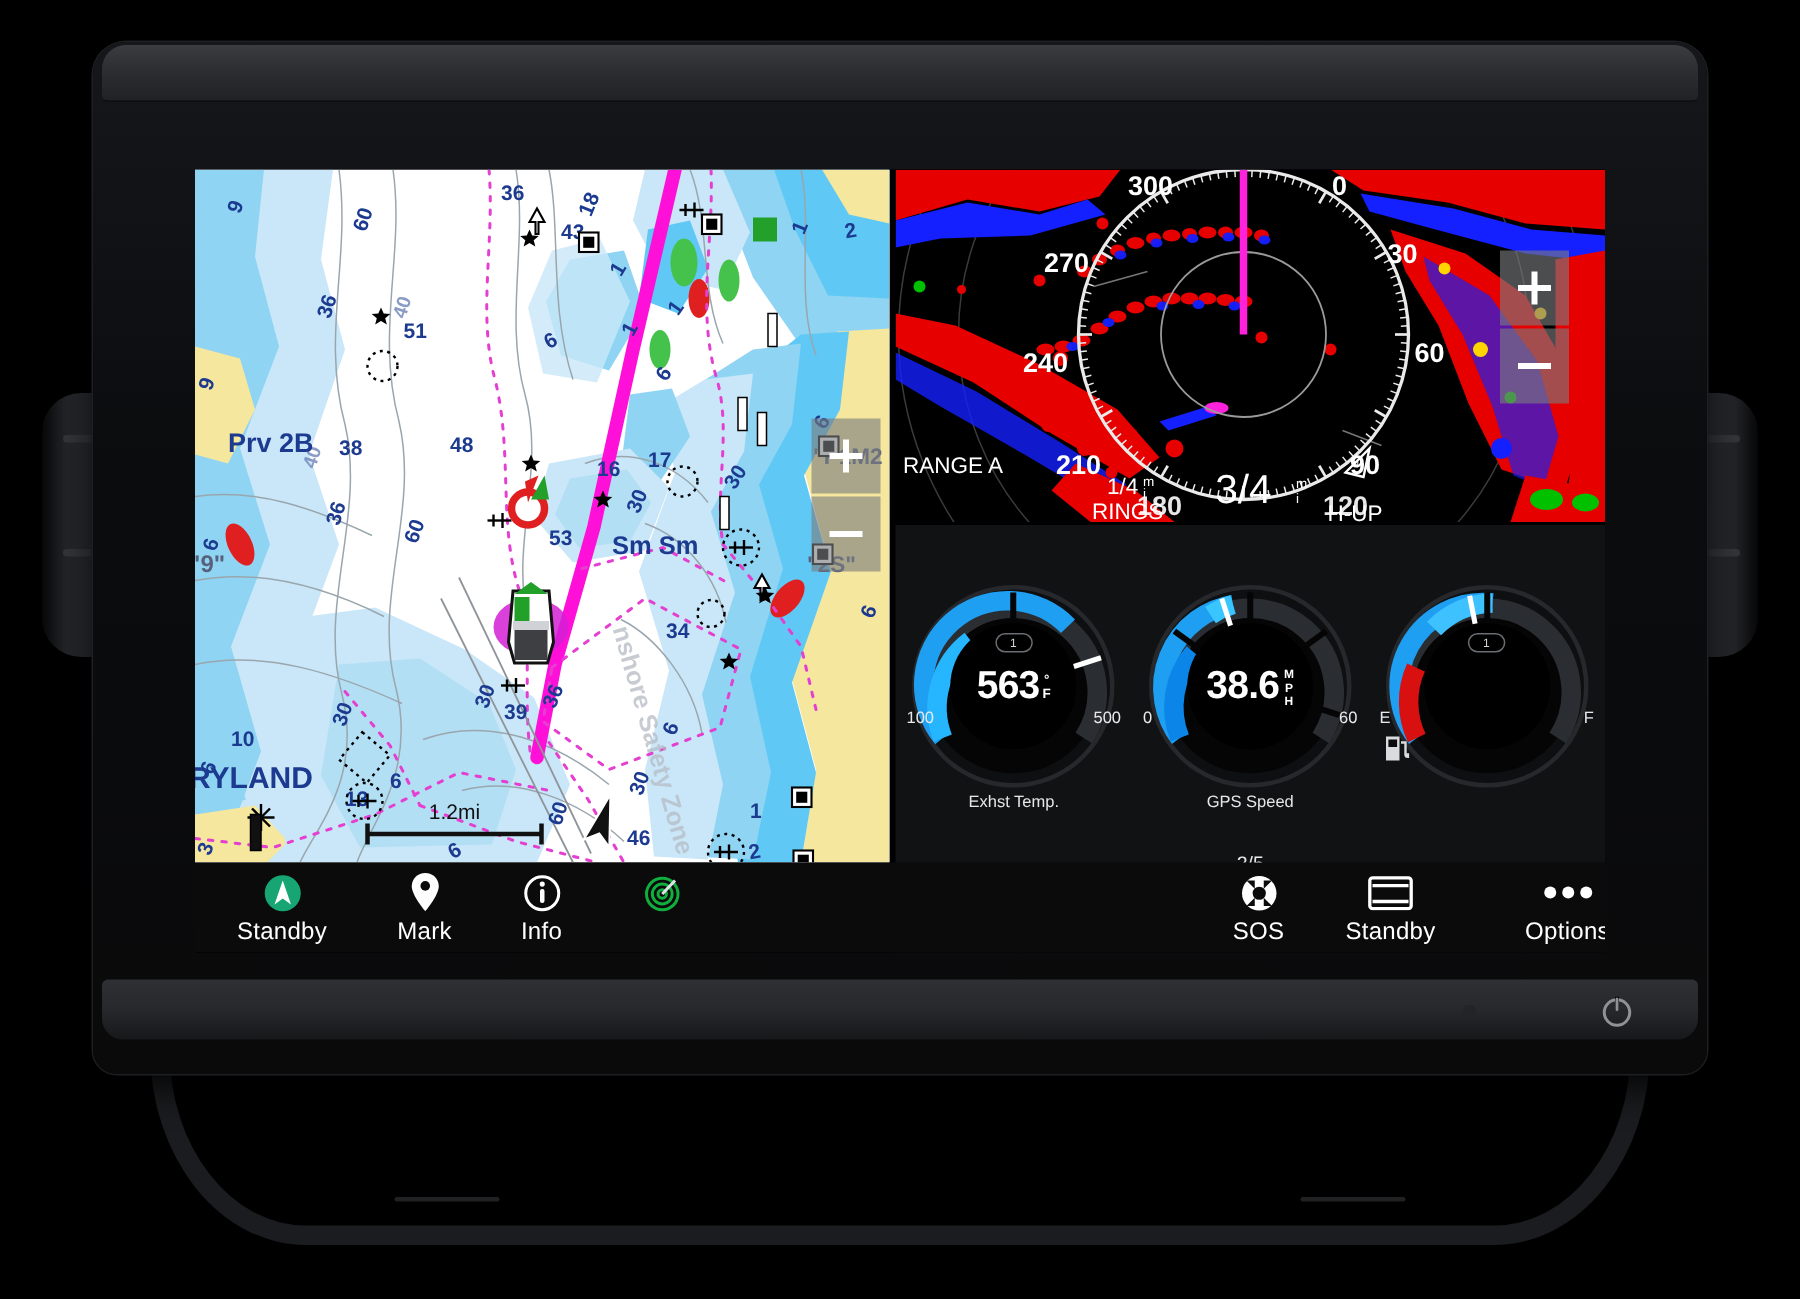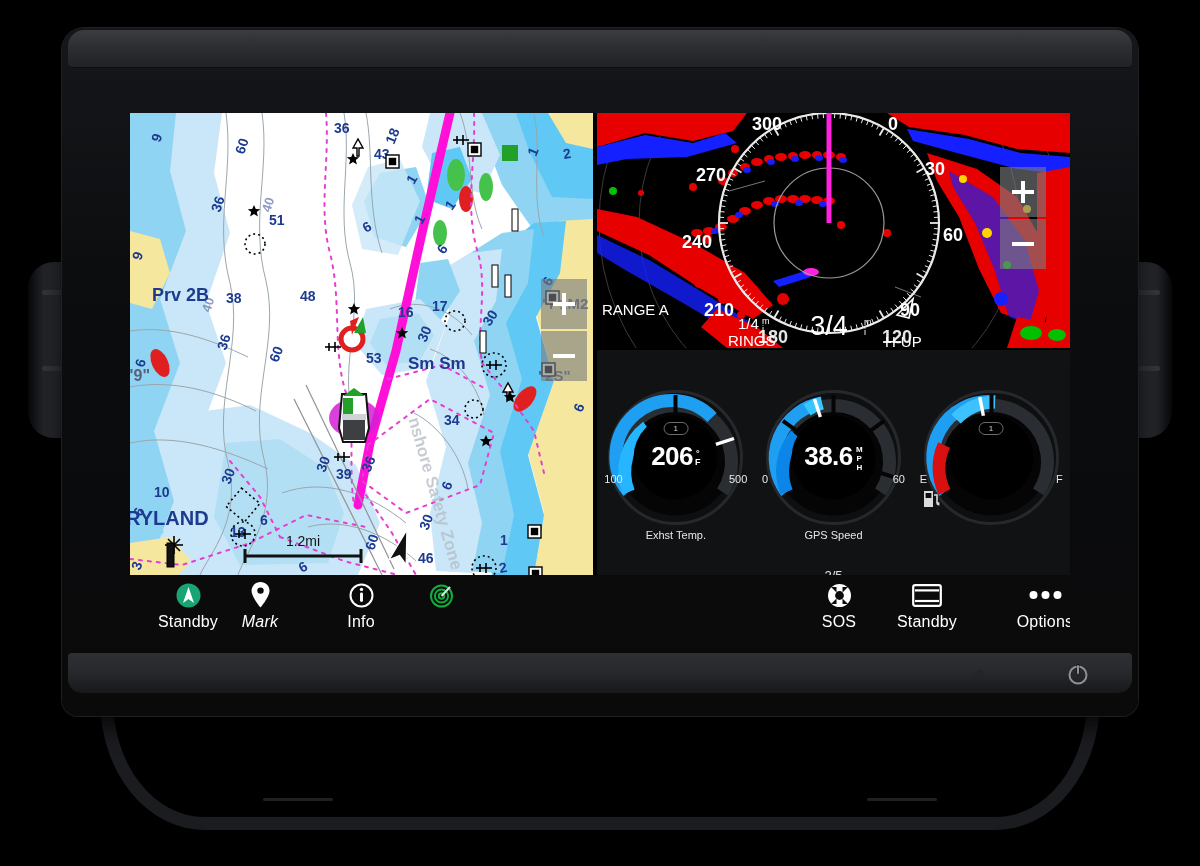--- a/index.html
+++ b/index.html
@@ -703,21 +703,21 @@
             <path d="M 21.5 103 A 56 56 0 0 1 105 28.5" fill="none" stroke="#1e9ff2" stroke-width="13"></path>
             <path d="M 21.5 103 A 56 56 0 0 1 40 38" fill="none" stroke="#25b6ff" stroke-width="13"></path>
             <line x1="68.5" y1="68.5" x2="68.5" y2="6" stroke="#050506" stroke-width="4"></line>
             <g transform="rotate(72 68.5 68.5)">
                 <line x1="68.5" y1="7" x2="68.5" y2="26" stroke="#ffffff" stroke-width="3.4"></line>
               </g>
             <circle cx="68.5" cy="68.5" r="42" fill="#000"></circle>
           </svg>
           <div class="g-badge">1</div>
           <div class="g-val">
-            <span>206</span><span class="g-unit"><span>°</span><br><span>F</span></span>
+            <span>563</span><span class="g-unit"><span>°</span><br><span>F</span></span>
           </div>
           <div class="g-min">100</div>
           <div class="g-max">500</div>
           <div class="g-label">Exhst Temp.</div>
         </div>
 
         <div class="gauge">
           <svg width="137" height="137" viewBox="0 0 137 137">
             <circle cx="68.5" cy="68.5" r="66" fill="#0e0f11" stroke="#26282b" stroke-width="3"></circle>
             <circle cx="68.5" cy="68.5" r="58" fill="#050506"></circle>
@@ -781,21 +781,21 @@
       <div class="tb-item" style="left:15px;top:6px;">
         <div class="tb-ic">
           <svg width="25" height="25" viewBox="0 0 25 25">
             <circle cx="12.5" cy="12.5" r="12" fill="#17a673"></circle>
             <path d="M12.5,4 L18,20 L12.5,16 L7,20 Z" fill="#fff"></path>
           </svg>
         </div>
         <div class="tb-lb">Standby</div>
       </div>
 
-      <div class="tb-item" style="left:87px;top:6px;font-style:italic;">
+      <div class="tb-item" style="left:110px;top:6px;">
         <div class="tb-ic">
           <svg width="19" height="26" viewBox="0 0 19 26">
             <path d="M9.5,0 C4.5,0 0.5,3.9 0.5,8.8 C0.5,15 9.5,25.5 9.5,25.5 C9.5,25.5 18.5,15 18.5,8.8 C18.5,3.9 14.5,0 9.5,0 Z" fill="#fff"></path>
             <circle cx="9.5" cy="8.6" r="3.2" fill="#0b0b0c"></circle>
           </svg>
         </div>
         <div class="tb-lb">Mark</div>
       </div>
 
       <div class="tb-item" style="left:188px;top:6px;">

